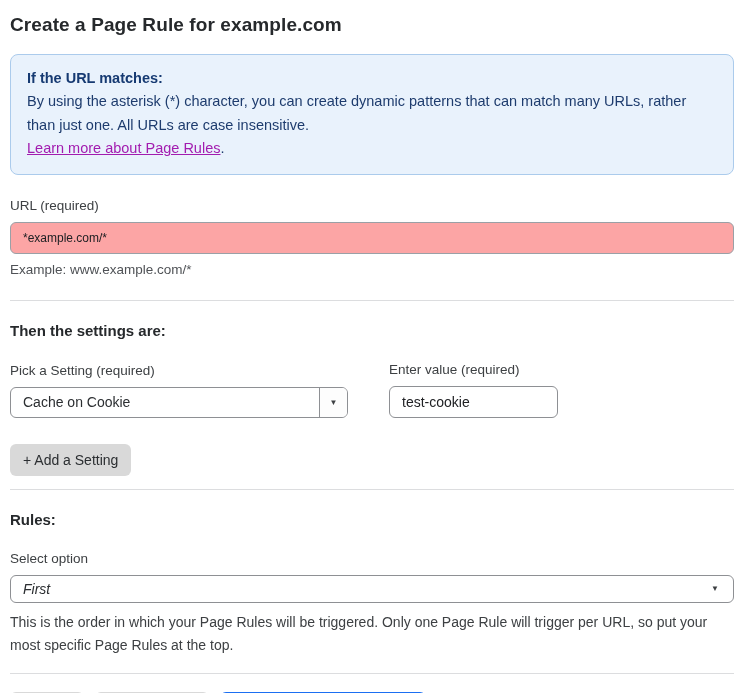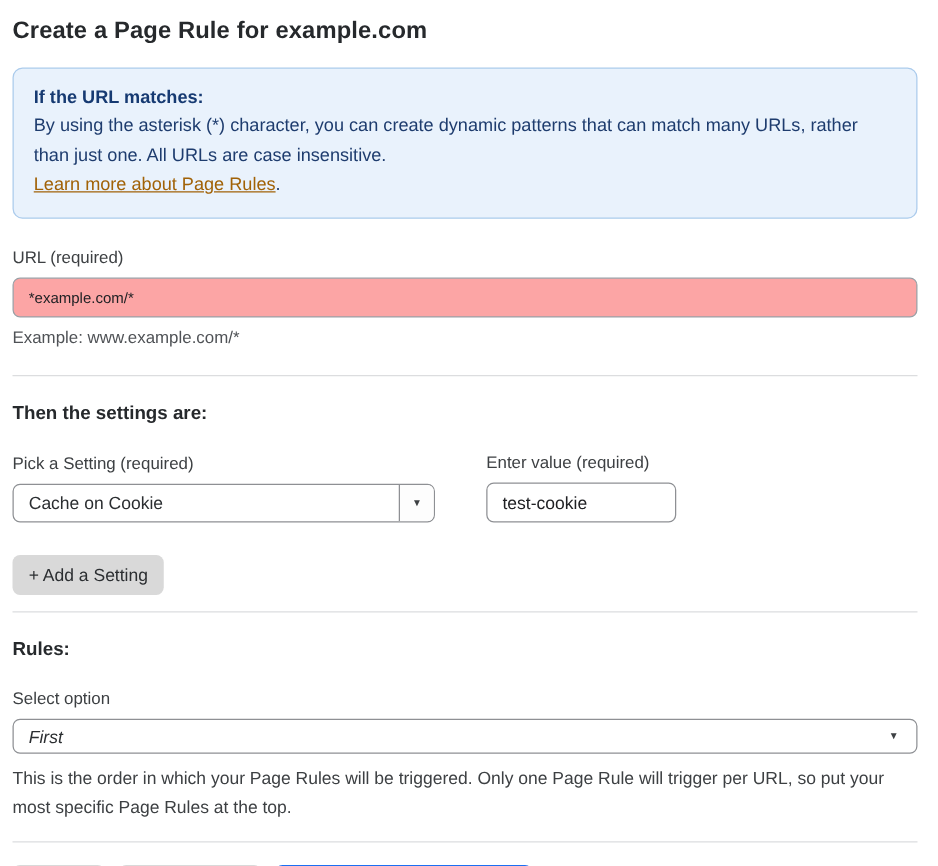--- a/index.html
+++ b/index.html
@@ -25,21 +25,21 @@
     border: 1px solid #abcbec;
     border-radius: 8px;
     padding: 12px 16px 13px 16px;
     font-size: 14.5px;
     line-height: 1.62;
     color: #1e3c6e;
   }
   .info-heading { font-weight: 700; color: #163a72; }
   .info-body { color: #1e3c6e; }
   .info-link {
-    color: #a16207;
+    color: #a21caf;
     text-decoration: underline;
     cursor: pointer;
   }
   .info-link-suffix { color: #1e3c6e; }
 
   .field-label {
     font-size: 13.5px;
     color: #3d4043;
     margin: 23px 0 9px 0;
   }
@@ -102,21 +102,21 @@
     border-left: 1px solid #8e9094;
     display: flex;
     align-items: center;
     justify-content: center;
     font-size: 8px;
     color: #3d4043;
     background: #fdfdfd;
   }
   .value-input {
     display: block;
-    width: 152px;
+    width: 169px;
     height: 32px;
     background: #ffffff;
     border: 1px solid #8e9094;
     border-radius: 6px;
     padding: 0 12px;
     font-size: 14px;
     font-family: "Liberation Sans", sans-serif;
     color: #202124;
     outline: none;
   }

